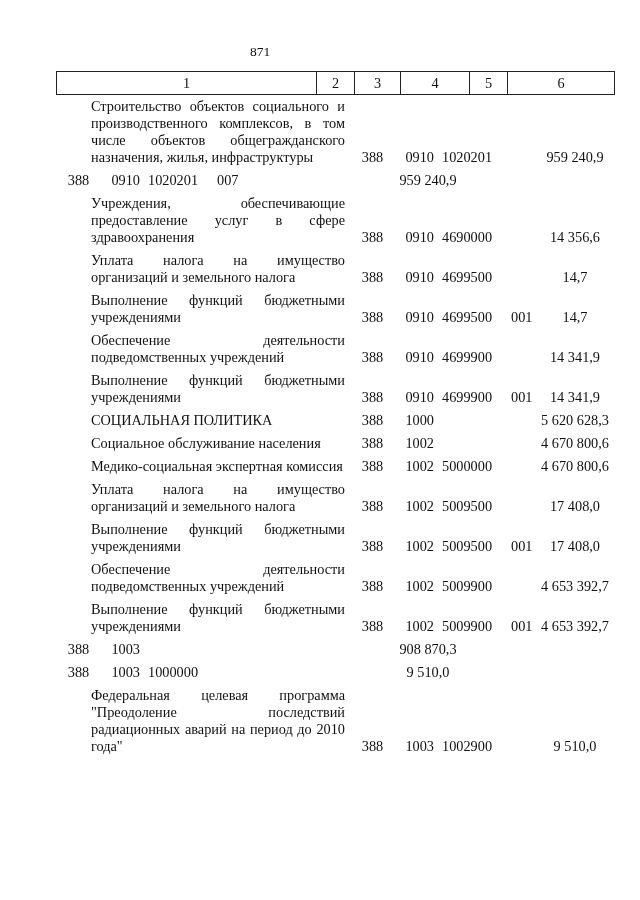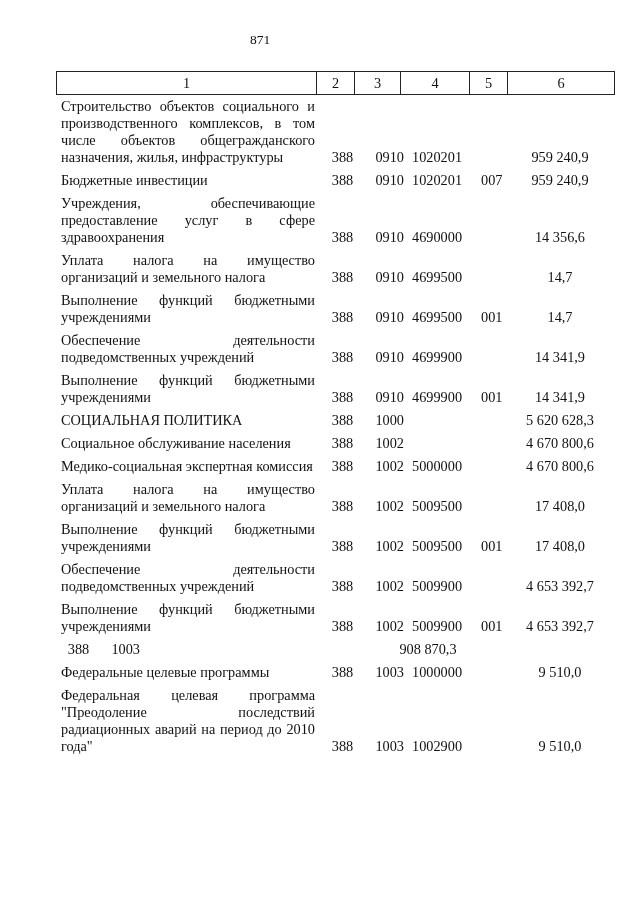--- a/index.html
+++ b/index.html
@@ -11,21 +11,21 @@
     width: 640px;
     height: 900px;
     position: relative;
     overflow: hidden;
     font-family: "Liberation Serif", "DejaVu Serif", serif;
     color: #111111;
     font-size: 14.3px;
   }
   .page-number {
     position: absolute;
-    top: 32px;
+    top: 44px;
     left: 0;
     width: 520px;
     text-align: center;
     font-size: 13.5px;
   }
   .header-table {
     position: absolute;
     top: 71px;
     left: 56px;
     width: 559px;
@@ -61,20 +61,21 @@
     margin-bottom: 6px;
   }
   .c-name {
     width: 254px;
     padding-left: 5px;
     box-sizing: content-box;
     text-align: justify;
     text-align-last: left;
     line-height: 17px;
     margin-right: 5px;
+    margin-left: 30px;
   }
   .c-name.single { text-align: left; }
   .c-gr, .c-sec, .c-csr, .c-vr, .c-sum {
     line-height: 17px;
     white-space: nowrap;
   }
   .c-gr  { width: 38px; text-align: center; padding-left: 7px; box-sizing: border-box; }
   .c-sec { width: 46px; text-align: right; padding-left: 5px; box-sizing: border-box; }
   .c-csr { width: 69px; text-align: left; padding-left: 8px; box-sizing: border-box; }
   .c-vr  { width: 38px; text-align: left; padding-left: 8px; box-sizing: border-box; }
@@ -97,21 +98,20 @@
 <div class="rows" id="rows">
     <div class="row">
       <div class="c-name">Строительство объектов социального и производственного комплексов, в том числе объектов общегражданского назначения, жилья, инфраструктуры</div>
       <div class="c-gr">388</div>
       <div class="c-sec">0910</div>
       <div class="c-csr">1020201</div>
       <div class="c-vr"></div>
       <div class="c-sum">959 240,9</div>
     </div>
     <div class="row">
-      <div class="c-name single">Бюджетные инвестиции</div>
       <div class="c-gr">388</div>
       <div class="c-sec">0910</div>
       <div class="c-csr">1020201</div>
       <div class="c-vr">007</div>
       <div class="c-sum">959 240,9</div>
     </div>
     <div class="row">
       <div class="c-name">Учреждения, обеспечивающие предоставление услуг в сфере здравоохранения</div>
       <div class="c-gr">388</div>
       <div class="c-sec">0910</div>
@@ -208,21 +208,20 @@
       <div class="c-sum">4 653 392,7</div>
     </div>
     <div class="row">
       <div class="c-gr">388</div>
       <div class="c-sec">1003</div>
       <div class="c-csr"></div>
       <div class="c-vr"></div>
       <div class="c-sum">908 870,3</div>
     </div>
     <div class="row">
-      <div class="c-name single">Федеральные целевые программы</div>
       <div class="c-gr">388</div>
       <div class="c-sec">1003</div>
       <div class="c-csr">1000000</div>
       <div class="c-vr"></div>
       <div class="c-sum">9 510,0</div>
     </div>
     <div class="row">
       <div class="c-name">Федеральная целевая программа "Преодоление последствий радиационных аварий на период до 2010 года"</div>
       <div class="c-gr">388</div>
       <div class="c-sec">1003</div>

